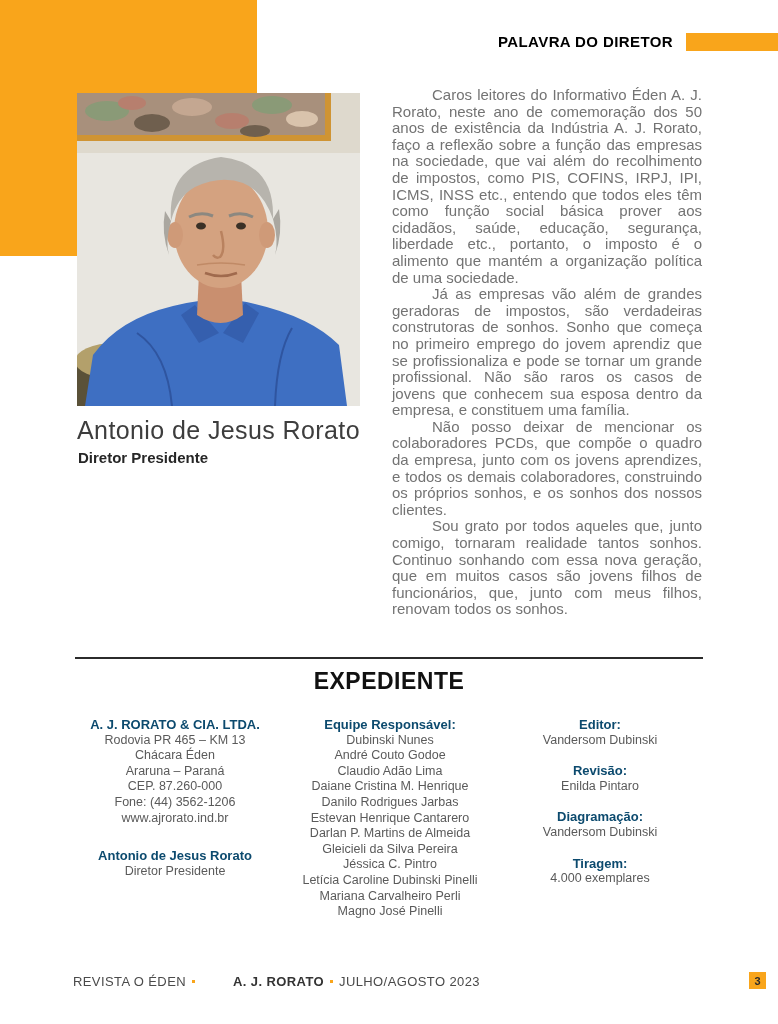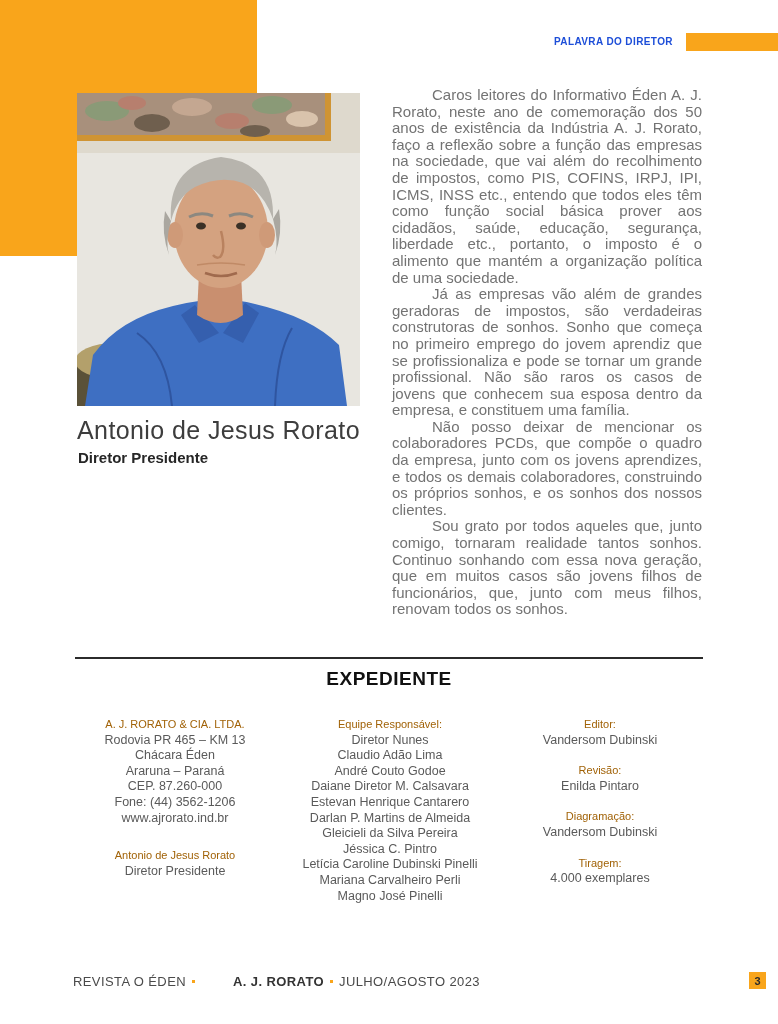--- a/index.html
+++ b/index.html
@@ -5,46 +5,46 @@
   html,body{margin:0;padding:0;background:#9a9a9a;}
   .page{
     position:relative;width:778px;height:1024px;background:#ffffff;
     font-family:"Liberation Sans",sans-serif;overflow:hidden;margin:0 auto;
   }
   
   .orange-block{position:absolute;left:0;top:0;width:257px;height:256px;background:#F9A51B;}
   .header-bar{position:absolute;left:686px;top:33px;width:92px;height:18px;background:#F9A51B;}
   .header-label{
     position:absolute;right:105px;top:33px;height:18px;line-height:18px;
-    color:#1d4ed8;font-weight:bold;font-size:10px;letter-spacing:.4px;text-align:right;
+    color:#000000;font-weight:bold;font-size:15px;letter-spacing:.4px;text-align:right;
   }
   
   .photo{position:absolute;left:77px;top:93px;width:283px;height:313px;overflow:hidden;}
   .caption-name{
     position:absolute;left:77px;top:416px;width:300px;
     font-size:25px;font-weight:400;color:#3d3d3d;letter-spacing:.4px;
   }
   .caption-role{position:absolute;left:78px;top:449px;font-size:15px;font-weight:bold;color:#262626;}
   
   .article{
     position:absolute;left:392px;top:87px;width:310px;
     font-size:15px;line-height:16.6px;color:#737373;text-align:justify;
   }
   .article p{margin:0;text-indent:40px;}
   
   .divider{position:absolute;left:75px;top:657px;width:628px;height:2px;background:#2b2b2b;}
   .expediente-title{
     position:absolute;left:0;top:668px;width:778px;text-align:center;
-    font-size:19px;font-weight:bold;color:#111;letter-spacing:.5px;
+    font-size:23px;font-weight:bold;color:#111;letter-spacing:.5px;
   }
   .col{position:absolute;top:717px;text-align:center;font-size:12.5px;line-height:15.6px;color:#5a5a5a;}
   .col-company{left:70px;width:210px;}
   .col-team{left:285px;width:210px;}
   .col-credits{left:505px;width:190px;text-align:center;}
-  .col .hd{font-weight:normal;color:#a16207;font-size:11px;}
+  .col .hd{font-weight:bold;color:#0c4a6e;font-size:13px;}
   .gap{height:22px;}
   .credit-group{margin-bottom:15px;}
   
   .footer{
     position:absolute;left:73px;top:974px;display:flex;align-items:center;
     font-size:13px;color:#4a4a4a;letter-spacing:.4px;
   }
   .footer .bold{font-weight:bold;color:#333;margin-left:32px;}
   .dot{width:3px;height:3px;background:#F9A51B;margin:0 6px;display:inline-block;}
   .page-badge{
@@ -134,24 +134,25 @@
     <div>CEP. 87.260-000</div>
     <div>Fone: (44) 3562-1206</div>
     <div>www.ajrorato.ind.br</div>
     <div class="gap"></div>
     <div class="hd">Antonio de Jesus Rorato</div>
     <div>Diretor Presidente</div>
   </div>
 
   <div class="col col-team">
     <div class="hd">Equipe Responsável:</div>
-    <div>Diretor Nunes</div>
+    <div>Dubinski Nunes</div>
+    <div>André Couto Godoe</div>
     <div>Claudio Adão Lima</div>
-    <div>André Couto Godoe</div>
-    <div>Daiane Diretor M. Calsavara</div>
+    <div>Daiane Cristina M. Henrique</div>
+    <div>Danilo Rodrigues Jarbas</div>
     <div>Estevan Henrique Cantarero</div>
     <div>Darlan P. Martins de Almeida</div>
     <div>Gleicieli da Silva Pereira</div>
     <div>Jéssica C. Pintro</div>
     <div>Letícia Caroline Dubinski Pinelli</div>
     <div>Mariana Carvalheiro Perli</div>
     <div>Magno José Pinelli</div>
   </div>
 
   <div class="col col-credits">

